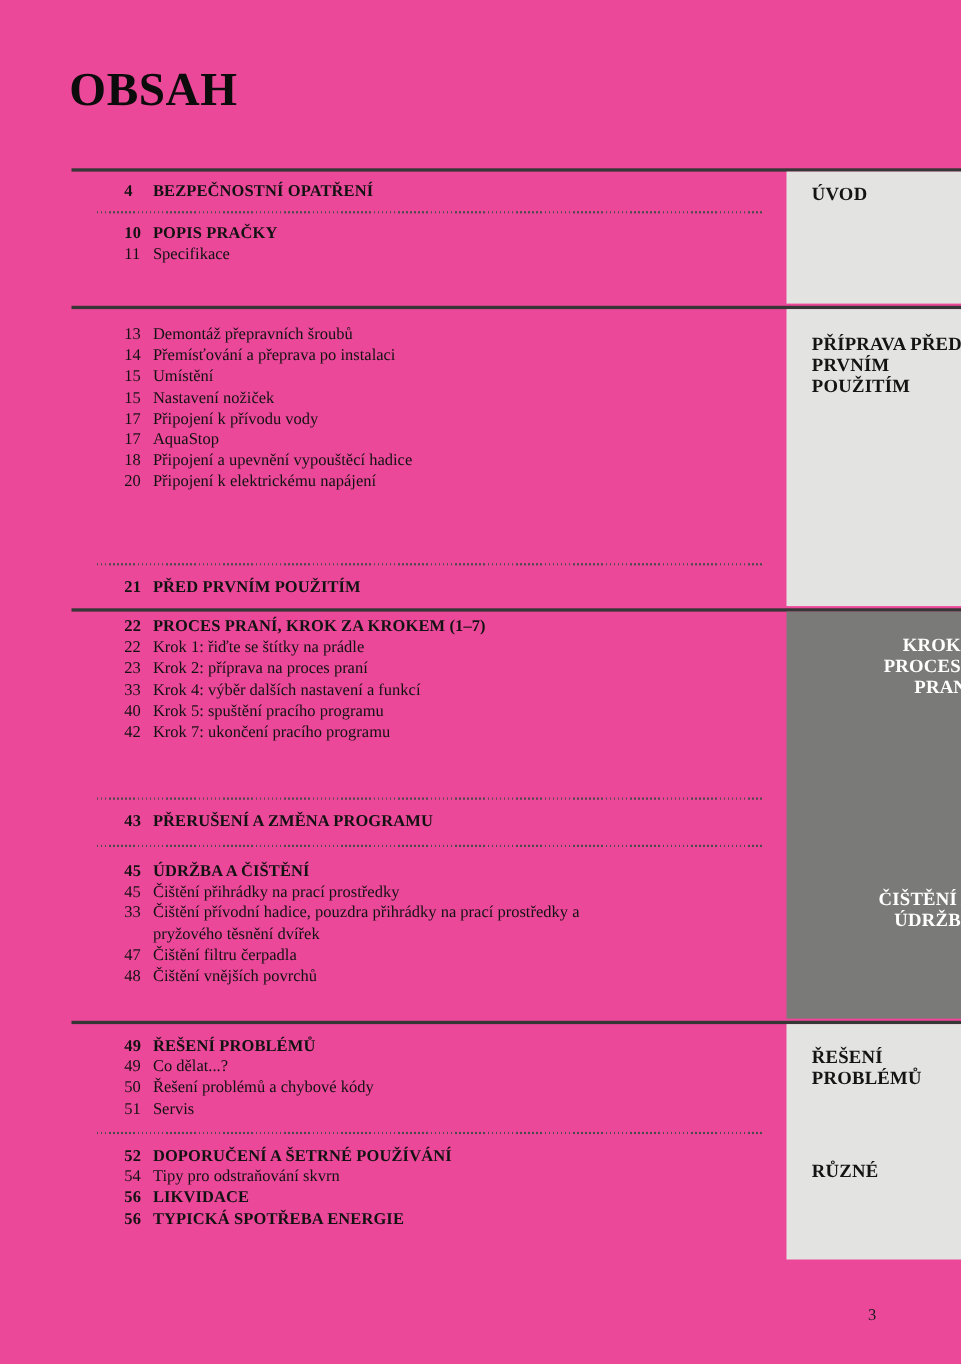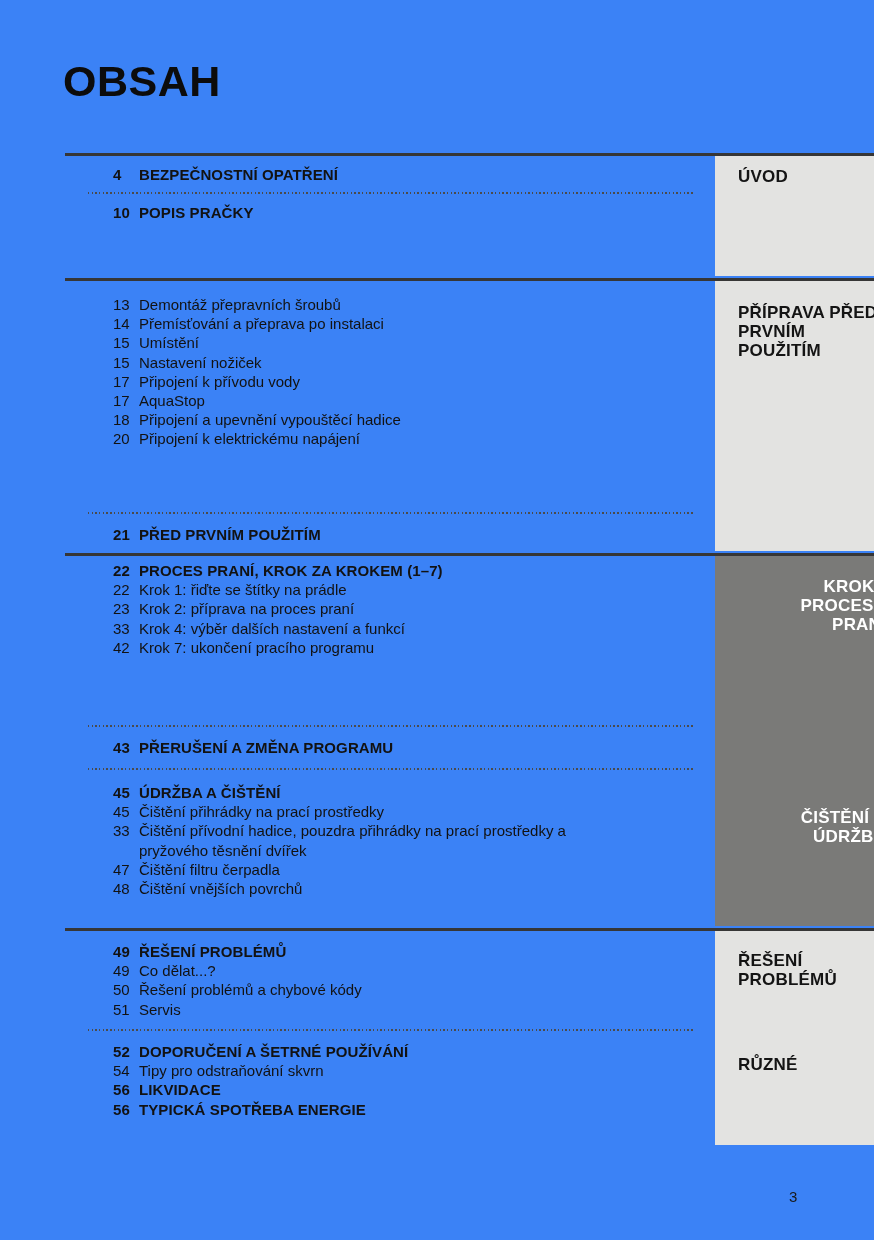--- a/index.html
+++ b/index.html
@@ -1,20 +1,20 @@
 <!DOCTYPE html>
 <html><head>
 <meta charset="utf-8">
 <style>
   html,body{margin:0;padding:0;background:#ffffff;}
   .page{
     position:relative;
     width:874px;height:1240px;
-    background:#3b82f6;
-    font-family:Liberation Sans, sans-serif;
+    background:#ec4899;
+    font-family:Liberation Serif, serif;
     color:#121212;
     overflow:hidden;
   }
   .page-title{
     position:absolute;left:63px;top:60px;margin:0;
     font-size:43px;font-weight:bold;letter-spacing:.5px;line-height:1;
     color:#0c0c0c;
   }
   
   .rule-solid{position:absolute;left:65px;width:809px;height:2.5px;background:#363636;}
@@ -82,20 +82,24 @@
       <div class="row bold">
         <span class="num">4</span>
         <span class="t">BEZPEČNOSTNÍ OPATŘENÍ</span>
       </div>
     </div>
   <div class="block" id="block-1" style="top:203px">
       <div class="row bold">
         <span class="num">10</span>
         <span class="t">POPIS PRAČKY</span>
       </div>
+      <div class="row">
+        <span class="num">11</span>
+        <span class="t">Specifikace</span>
+      </div>
     </div>
   <div class="block" id="block-2" style="top:295px">
       <div class="row">
         <span class="num">13</span>
         <span class="t">Demontáž přepravních šroubů</span>
       </div>
       <div class="row">
         <span class="num">14</span>
         <span class="t">Přemísťování a přeprava po instalaci</span>
       </div>
@@ -139,20 +143,24 @@
         <span class="num">22</span>
         <span class="t">Krok 1: řiďte se štítky na prádle</span>
       </div>
       <div class="row">
         <span class="num">23</span>
         <span class="t">Krok 2: příprava na proces praní</span>
       </div>
       <div class="row">
         <span class="num">33</span>
         <span class="t">Krok 4: výběr dalších nastavení a funkcí</span>
+      </div>
+      <div class="row">
+        <span class="num">40</span>
+        <span class="t">Krok 5: spuštění pracího programu</span>
       </div>
       <div class="row">
         <span class="num">42</span>
         <span class="t">Krok 7: ukončení pracího programu</span>
       </div>
     </div>
   <div class="block" id="block-5" style="top:738px">
       <div class="row bold">
         <span class="num">43</span>
         <span class="t">PŘERUŠENÍ A ZMĚNA PROGRAMU</span>

